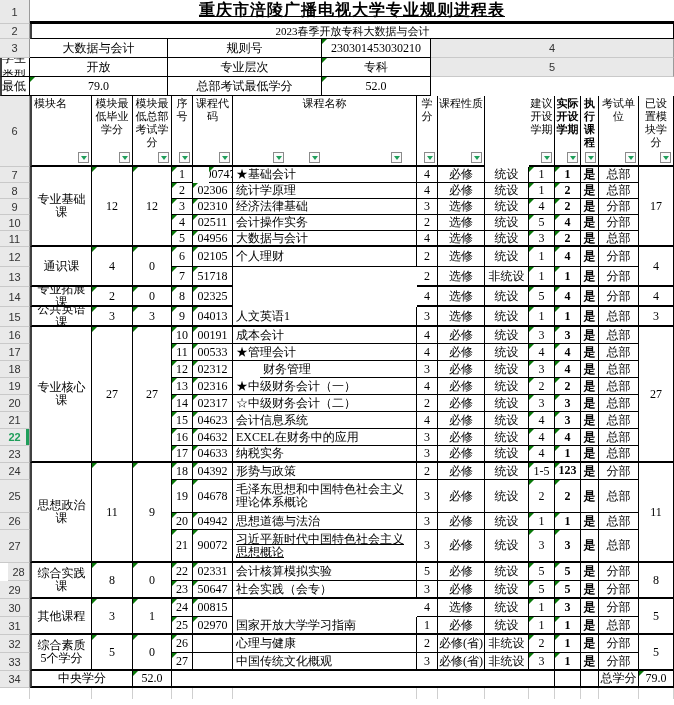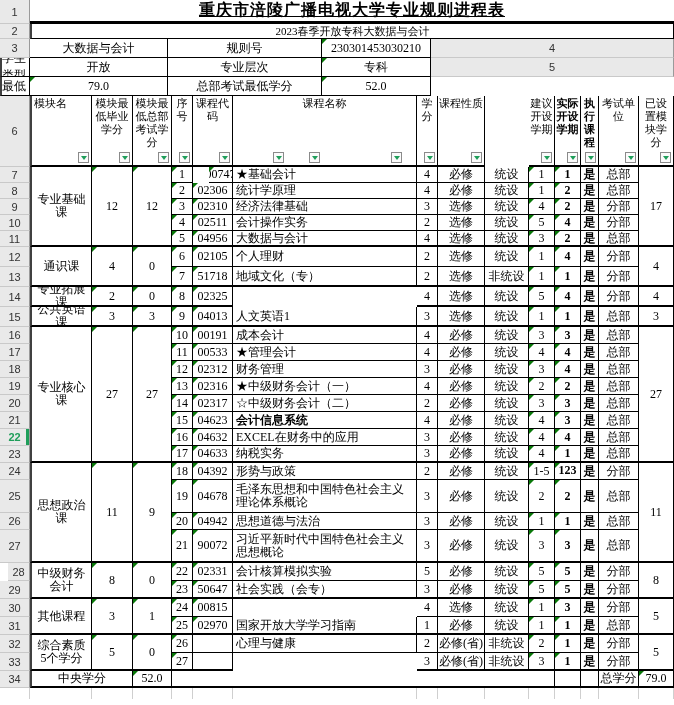--- a/index.html
+++ b/index.html
@@ -196,21 +196,20 @@
       <div class="c left" style="grid-area: 7 / 7;">个人理财</div>
       <div class="c" style="grid-area: 7 / 8;">2</div>
       <div class="c" style="grid-area: 7 / 9;">选修</div>
       <div class="c" style="grid-area: 7 / 10;">统设</div>
       <div class="c" style="grid-area: 7 / 11;">1<span class="fl"></span></div>
       <div class="c b" style="grid-area: 7 / 12;">4<span class="fl"></span></div>
       <div class="c b" style="grid-area: 7 / 13;">是</div>
       <div class="c" style="grid-area: 7 / 14;">分部</div>
       <div class="c tb" style="grid-area: 8 / 5;">7<span class="fl"></span></div>
       <div class="c tb" style="grid-area: 8 / 6;">51718<span class="fl"></span></div>
-      <div class="c left tb" style="grid-area: 8 / 7;">地域文化（专）</div>
       <div class="c tb" style="grid-area: 8 / 8;">2</div>
       <div class="c tb" style="grid-area: 8 / 9;">选修</div>
       <div class="c tb" style="grid-area: 8 / 10;">非统设</div>
       <div class="c tb" style="grid-area: 8 / 11;">1<span class="fl"></span></div>
       <div class="c b tb" style="grid-area: 8 / 12;">1<span class="fl"></span></div>
       <div class="c b tb" style="grid-area: 8 / 13;">是</div>
       <div class="c tb" style="grid-area: 8 / 14;">分部</div>
       <div class="c tb bl" style="grid-area: 9 / 2; white-space: pre-line;">专业拓展课</div>
       <div class="c tb" style="grid-area: 9 / 3;">2<span class="fl"></span></div>
       <div class="c tb" style="grid-area: 9 / 4;">0<span class="fl"></span></div>
@@ -257,21 +256,21 @@
       <div class="c left" style="grid-area: 12 / 7;">★管理会计</div>
       <div class="c" style="grid-area: 12 / 8;">4</div>
       <div class="c" style="grid-area: 12 / 9;">必修</div>
       <div class="c" style="grid-area: 12 / 10;">统设</div>
       <div class="c" style="grid-area: 12 / 11;">4<span class="fl"></span></div>
       <div class="c b" style="grid-area: 12 / 12;">4<span class="fl"></span></div>
       <div class="c b" style="grid-area: 12 / 13;">是</div>
       <div class="c" style="grid-area: 12 / 14;">总部</div>
       <div class="c" style="grid-area: 13 / 5;">12<span class="fl"></span></div>
       <div class="c" style="grid-area: 13 / 6;">02312<span class="fl"></span></div>
-      <div class="c left" style="grid-area: 13 / 7;">财务管理</div>
+      <div class="c left" style="grid-area: 13 / 7; margin-left: 27px;">财务管理</div>
       <div class="c" style="grid-area: 13 / 8;">3</div>
       <div class="c" style="grid-area: 13 / 9;">必修</div>
       <div class="c" style="grid-area: 13 / 10;">统设</div>
       <div class="c" style="grid-area: 13 / 11;">3<span class="fl"></span></div>
       <div class="c b" style="grid-area: 13 / 12;">4<span class="fl"></span></div>
       <div class="c b" style="grid-area: 13 / 13;">是</div>
       <div class="c" style="grid-area: 13 / 14;">总部</div>
       <div class="c" style="grid-area: 14 / 5;">13<span class="fl"></span></div>
       <div class="c" style="grid-area: 14 / 6;">02316<span class="fl"></span></div>
       <div class="c left" style="grid-area: 14 / 7;">★中级财务会计（一）</div>
@@ -287,21 +286,21 @@
       <div class="c left" style="grid-area: 15 / 7;">☆中级财务会计（二）</div>
       <div class="c" style="grid-area: 15 / 8;">2</div>
       <div class="c" style="grid-area: 15 / 9;">必修</div>
       <div class="c" style="grid-area: 15 / 10;">统设</div>
       <div class="c" style="grid-area: 15 / 11;">3<span class="fl"></span></div>
       <div class="c b" style="grid-area: 15 / 12;">3<span class="fl"></span></div>
       <div class="c b" style="grid-area: 15 / 13;">是</div>
       <div class="c" style="grid-area: 15 / 14;">总部</div>
       <div class="c" style="grid-area: 16 / 5;">15<span class="fl"></span></div>
       <div class="c" style="grid-area: 16 / 6;">04623<span class="fl"></span></div>
-      <div class="c left" style="grid-area: 16 / 7; font-weight: bold;">会计信息系统</div>
+      <div class="c left" style="grid-area: 16 / 7;">会计信息系统</div>
       <div class="c" style="grid-area: 16 / 8;">4</div>
       <div class="c" style="grid-area: 16 / 9;">必修</div>
       <div class="c" style="grid-area: 16 / 10;">统设</div>
       <div class="c" style="grid-area: 16 / 11;">4<span class="fl"></span></div>
       <div class="c b" style="grid-area: 16 / 12;">3<span class="fl"></span></div>
       <div class="c b" style="grid-area: 16 / 13;">是</div>
       <div class="c" style="grid-area: 16 / 14;">总部</div>
       <div class="c" style="grid-area: 17 / 5;">16<span class="fl"></span></div>
       <div class="c" style="grid-area: 17 / 6;">04632<span class="fl"></span></div>
       <div class="c left" style="grid-area: 17 / 7;">EXCEL在财务中的应用</div>
@@ -355,29 +354,29 @@
       <div class="c left" style="grid-area: 21 / 7;">思想道德与法治</div>
       <div class="c" style="grid-area: 21 / 8;">3</div>
       <div class="c" style="grid-area: 21 / 9;">必修</div>
       <div class="c" style="grid-area: 21 / 10;">统设</div>
       <div class="c" style="grid-area: 21 / 11;">1<span class="fl"></span></div>
       <div class="c b" style="grid-area: 21 / 12;">1<span class="fl"></span></div>
       <div class="c b" style="grid-area: 21 / 13;">是</div>
       <div class="c" style="grid-area: 21 / 14;">总部</div>
       <div class="c tb" style="grid-area: 22 / 5;">21<span class="fl"></span></div>
       <div class="c tb" style="grid-area: 22 / 6;">90072<span class="fl"></span></div>
-      <div class="c left tb" style="grid-area: 22 / 7;">习近平新时代中国特色社会主义思想概论</div>
+      <div class="c left tb" style="grid-area: 22 / 7; text-decoration: underline;">习近平新时代中国特色社会主义思想概论</div>
       <div class="c tb" style="grid-area: 22 / 8;">3</div>
       <div class="c tb" style="grid-area: 22 / 9;">必修</div>
       <div class="c tb" style="grid-area: 22 / 10;">统设</div>
       <div class="c tb" style="grid-area: 22 / 11;">3<span class="fl"></span></div>
       <div class="c b tb" style="grid-area: 22 / 12;">3<span class="fl"></span></div>
       <div class="c b tb" style="grid-area: 22 / 13;">是</div>
       <div class="c tb" style="grid-area: 22 / 14;">总部</div>
-      <div class="c tb bl" style="grid-area: 23 / 2 / span 2; white-space: pre-line;">中级财务会计</div>
+      <div class="c tb bl" style="grid-area: 23 / 2 / span 2; white-space: pre-line;">综合实践课</div>
       <div class="c tb" style="grid-area: 23 / 3 / span 2;">8<span class="fl"></span></div>
       <div class="c tb" style="grid-area: 23 / 4 / span 2;">0<span class="fl"></span></div>
       <div class="c tb" style="grid-area: 23 / 15 / span 2;">8</div>
       <div class="c" style="grid-area: 23 / 5;">22<span class="fl"></span></div>
       <div class="c" style="grid-area: 23 / 6;">02331<span class="fl"></span></div>
       <div class="c left" style="grid-area: 23 / 7;">会计核算模拟实验</div>
       <div class="c" style="grid-area: 23 / 8;">5</div>
       <div class="c" style="grid-area: 23 / 9;">必修</div>
       <div class="c" style="grid-area: 23 / 10;">统设</div>
       <div class="c" style="grid-area: 23 / 11;">5<span class="fl"></span></div>
@@ -427,20 +426,21 @@
       <div class="c left" style="grid-area: 27 / 7;">心理与健康</div>
       <div class="c" style="grid-area: 27 / 8;">2</div>
       <div class="c" style="grid-area: 27 / 9;">必修(省)</div>
       <div class="c" style="grid-area: 27 / 10;">非统设</div>
       <div class="c" style="grid-area: 27 / 11;">2<span class="fl"></span></div>
       <div class="c b" style="grid-area: 27 / 12;">1<span class="fl"></span></div>
       <div class="c b" style="grid-area: 27 / 13;">是</div>
       <div class="c" style="grid-area: 27 / 14;">分部</div>
       <div class="c tb" style="grid-area: 28 / 5;">27<span class="fl"></span></div>
       <div class="c tb" style="grid-area: 28 / 6;"></div>
+      <div class="c left tb" style="grid-area: 28 / 7;">中国传统文化概观</div>
       <div class="c tb" style="grid-area: 28 / 8;">3</div>
       <div class="c tb" style="grid-area: 28 / 9;">必修(省)</div>
       <div class="c tb" style="grid-area: 28 / 10;">非统设</div>
       <div class="c tb" style="grid-area: 28 / 11;">3<span class="fl"></span></div>
       <div class="c b tb" style="grid-area: 28 / 12;">1<span class="fl"></span></div>
       <div class="c b tb" style="grid-area: 28 / 13;">是</div>
       <div class="c tb" style="grid-area: 28 / 14;">分部</div>
       <div class="c tb bl" style="grid-area: 29 / 2 / auto / span 2;">中央学分</div>
       <div class="c tb" style="grid-area: 29 / 4;">52.0<span class="fl"></span></div>
       <div class="c tb" style="grid-area: 29 / 5 / auto / span 7;"></div>

